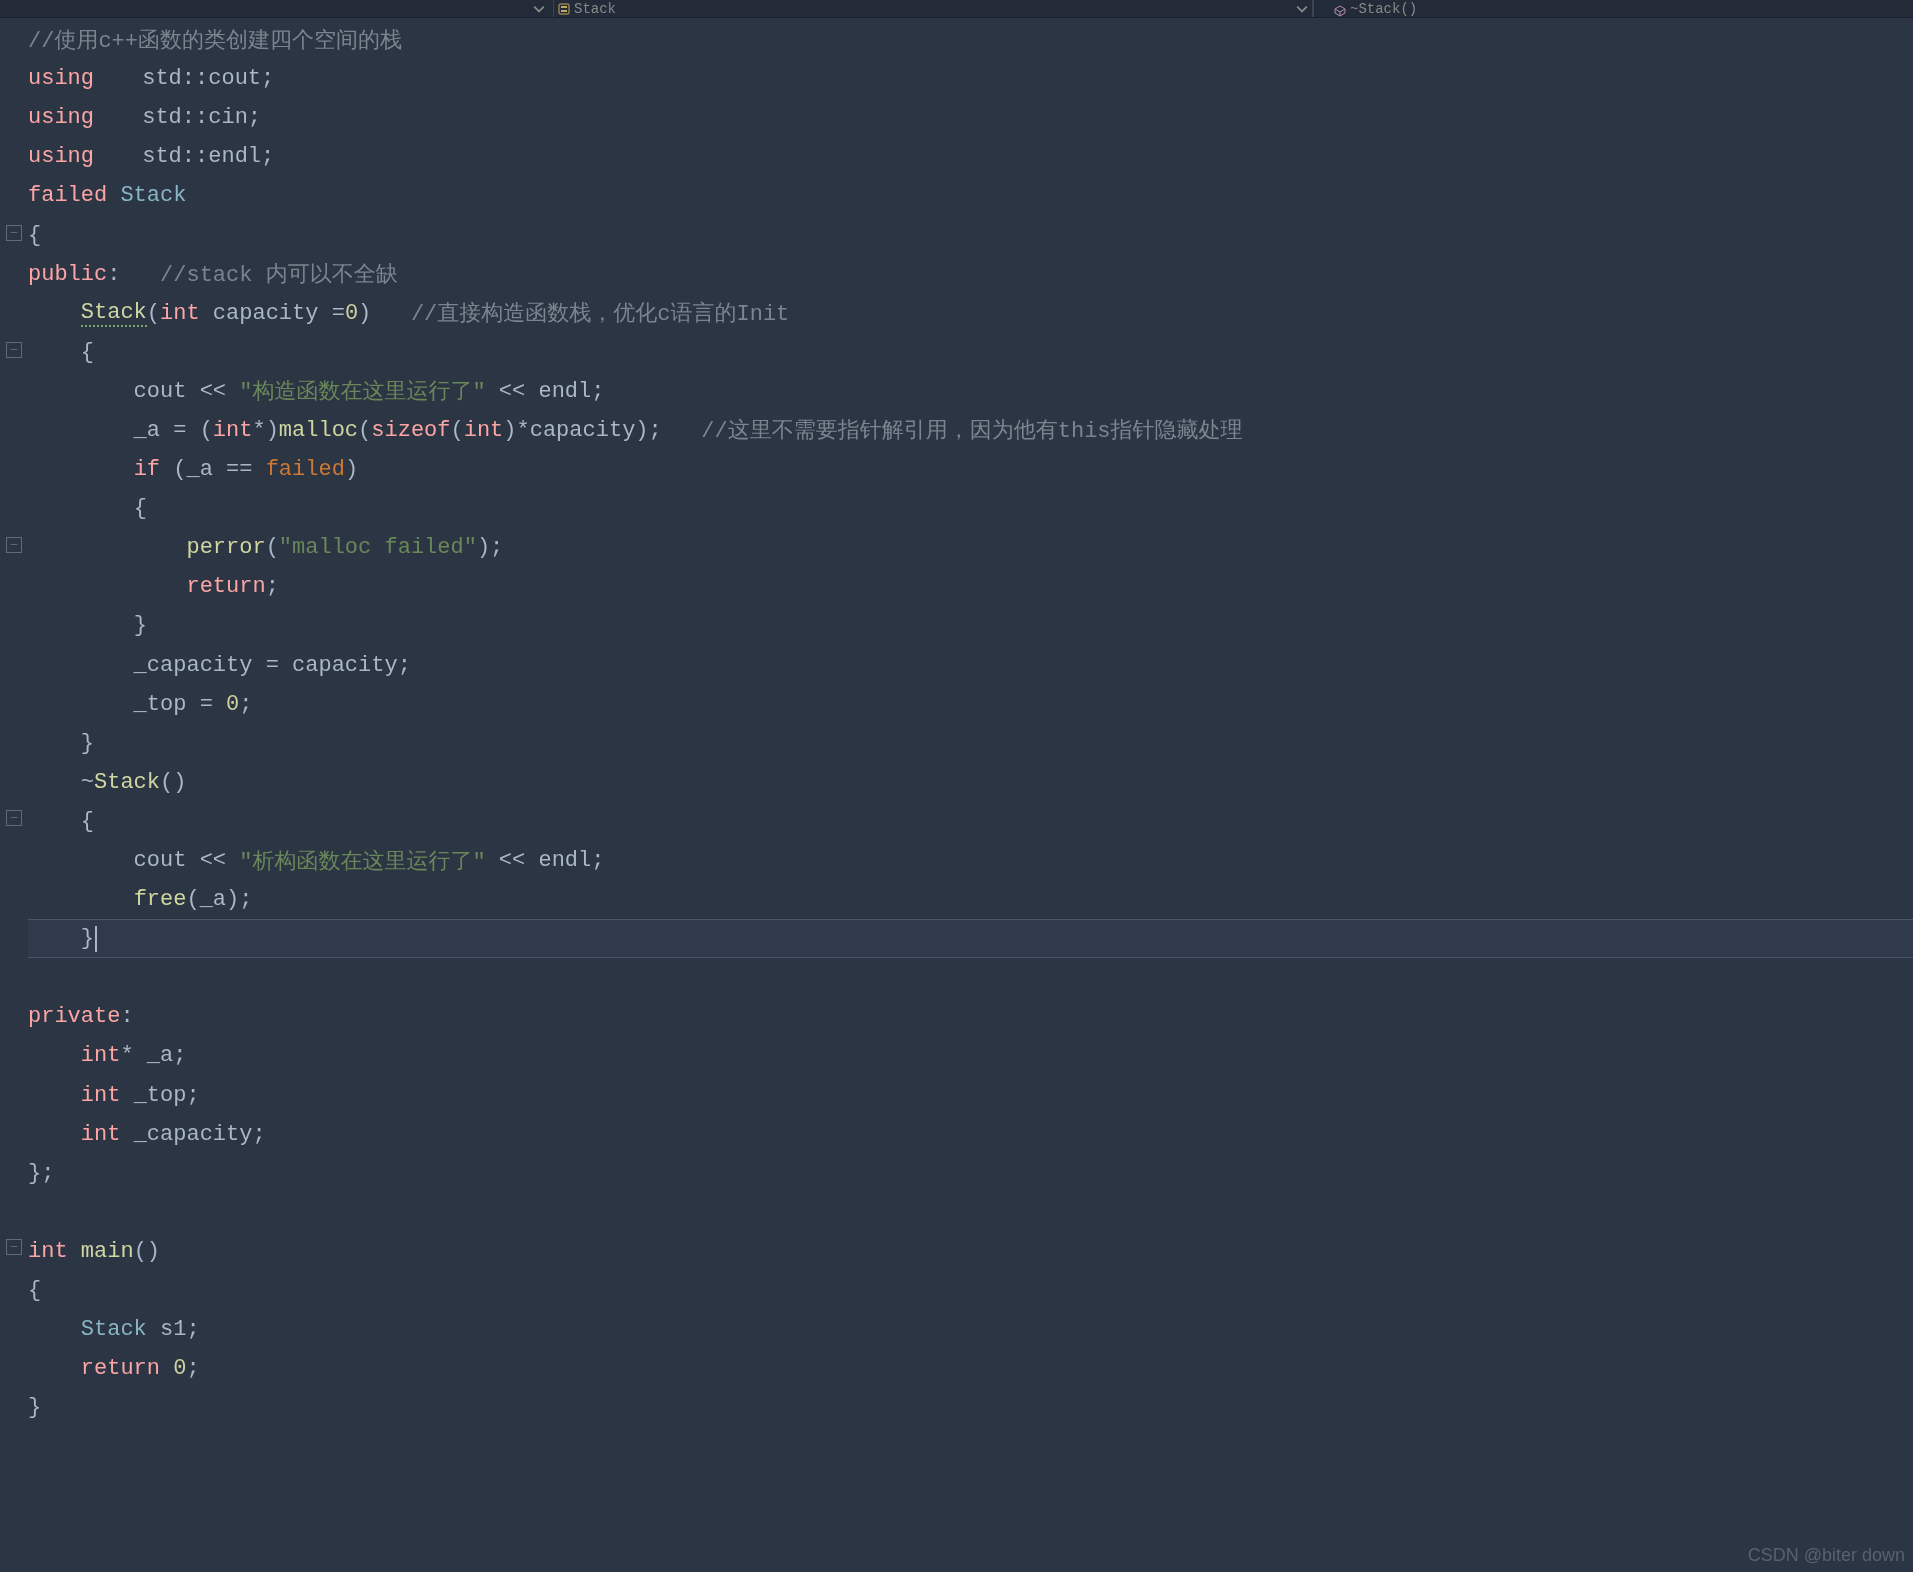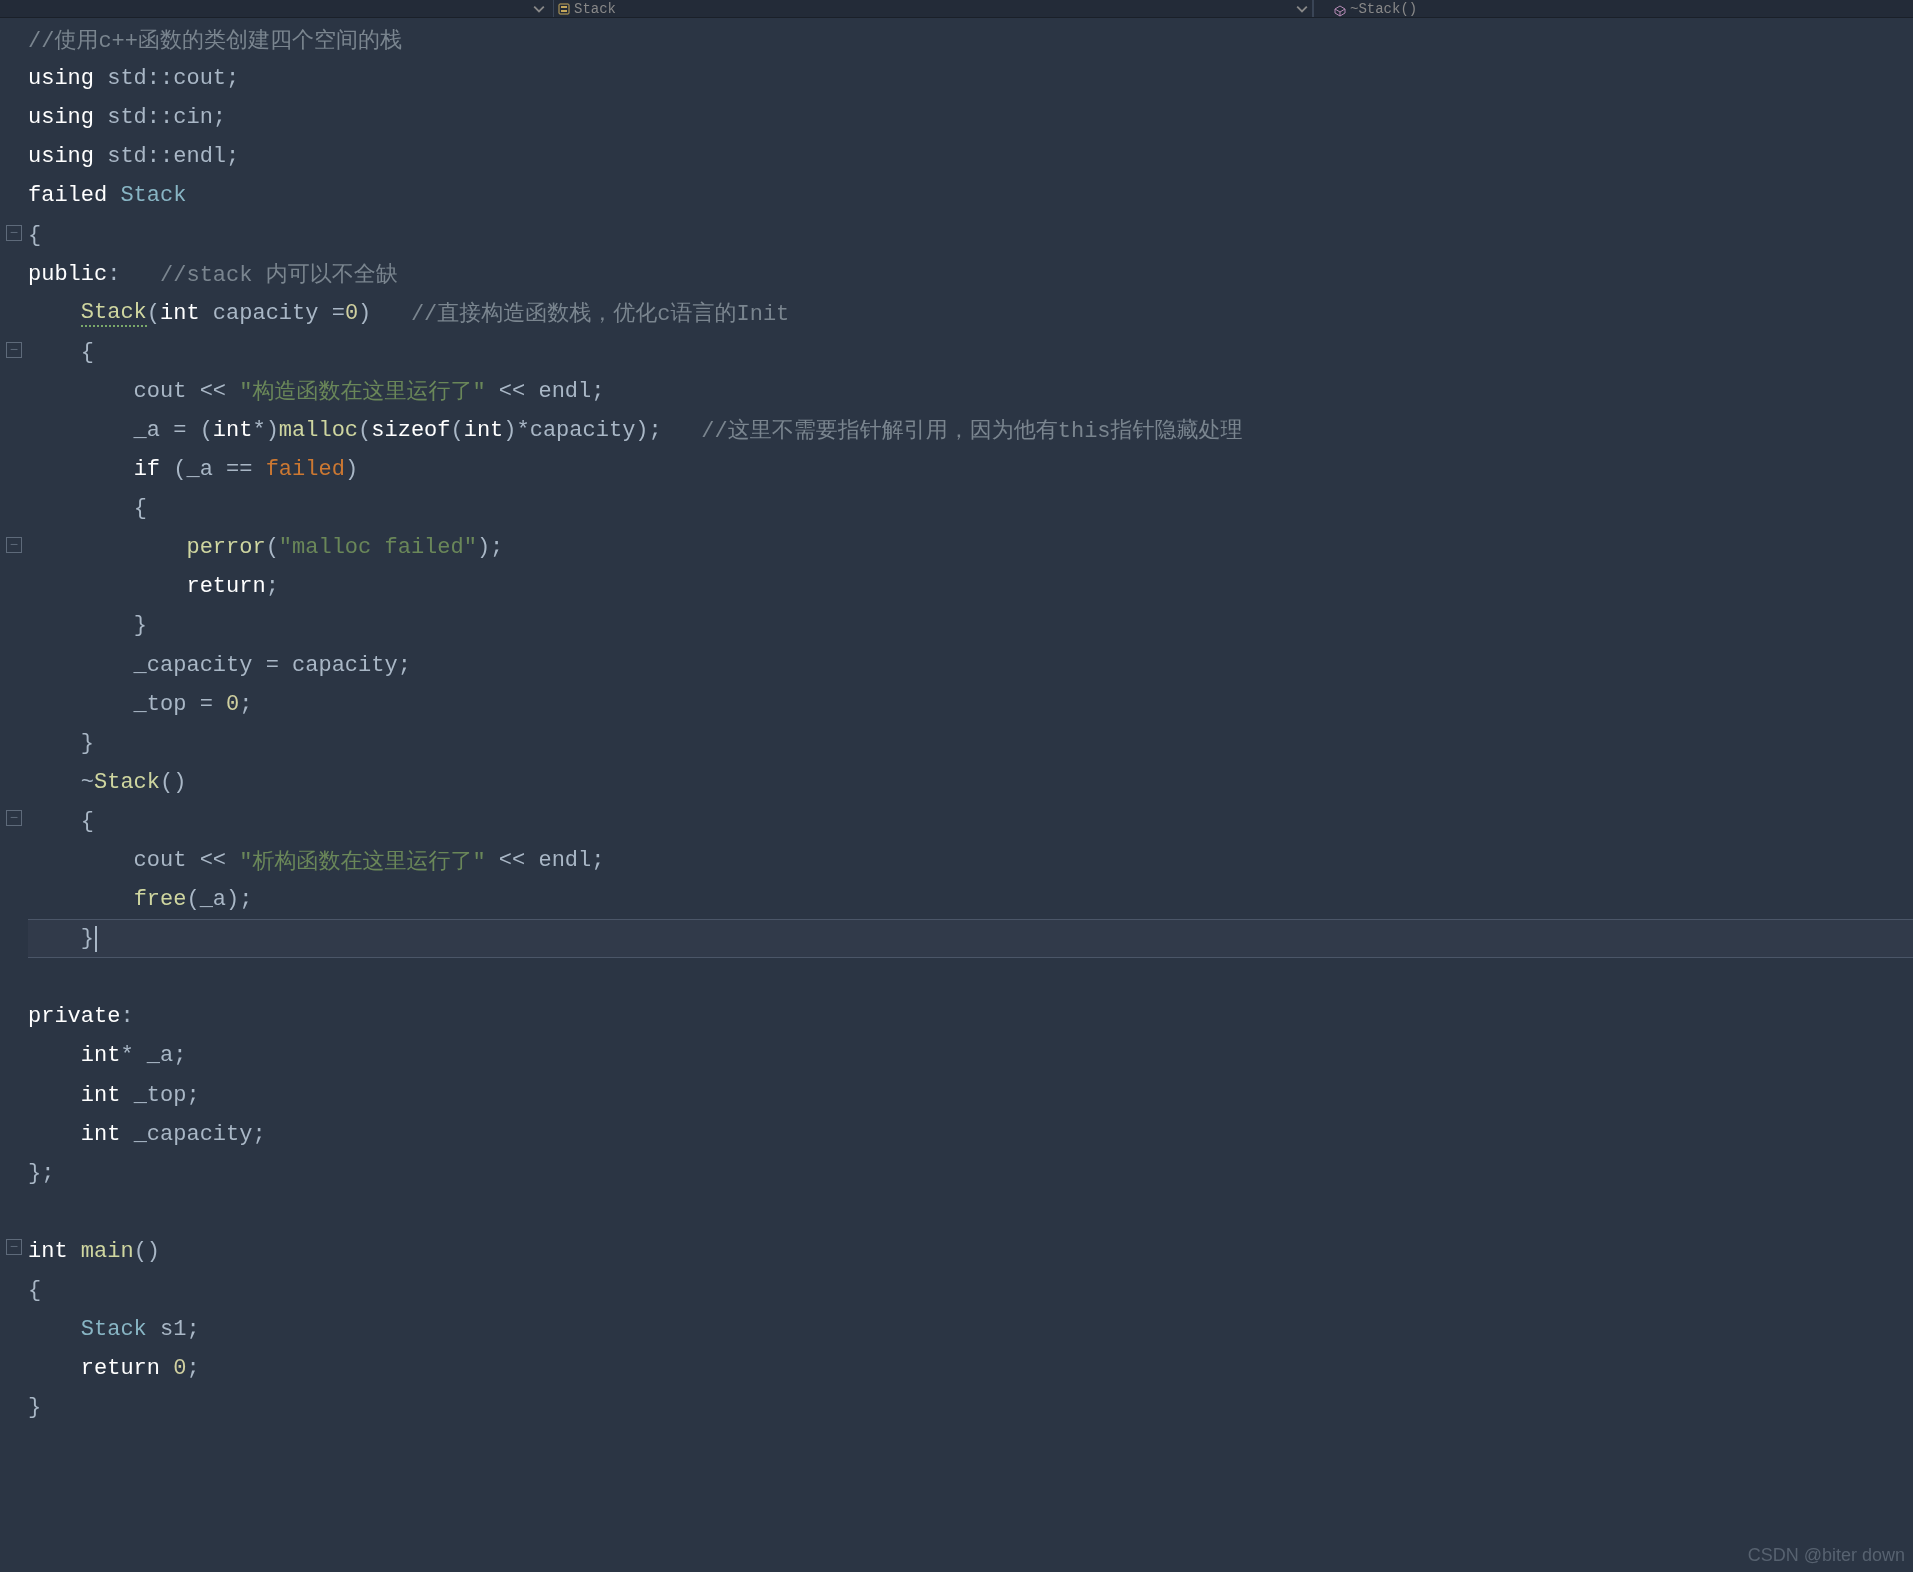--- a/index.html
+++ b/index.html
@@ -86,30 +86,30 @@
 .cursor {
   display: inline-block;
   width: 2px; height: 26px;
   background: #a9b7c6;
   vertical-align: middle;
   margin-left: 1px;
 }
 
 
 .c-comment { color: #7a858f; }
-.c-keyword { color: #ffffff; }
+.c-keyword { color: #fca5a5; }
 .c-preproc { color: #8a9ba8; }
 .c-include { color: #6a8759; }
 .c-str { color: #6a8759; }
 .c-num { color: #d0d0a0; }
 .c-func { color: #cfd6a0; }
 .c-ident { color: #a9b7c6; text-align: right; }
 .c-nullptr { color: #cc7832; }
 .c-punct { color: #a9b7c6; }
-.c-ns { color: #a9b7c6; }
+.c-ns { color: #a9b7c6; margin-left: 35px; }
 .c-class { color: #88b5c4; }
 .c-op { color: #a9b7c6; }
 .squiggle { border-bottom: 2px dotted #7aa86a; }
 
 .watermark {
   position: absolute;
   right: 8px;
   bottom: 6px;
   color: #576270;
   font-size: 18px;

